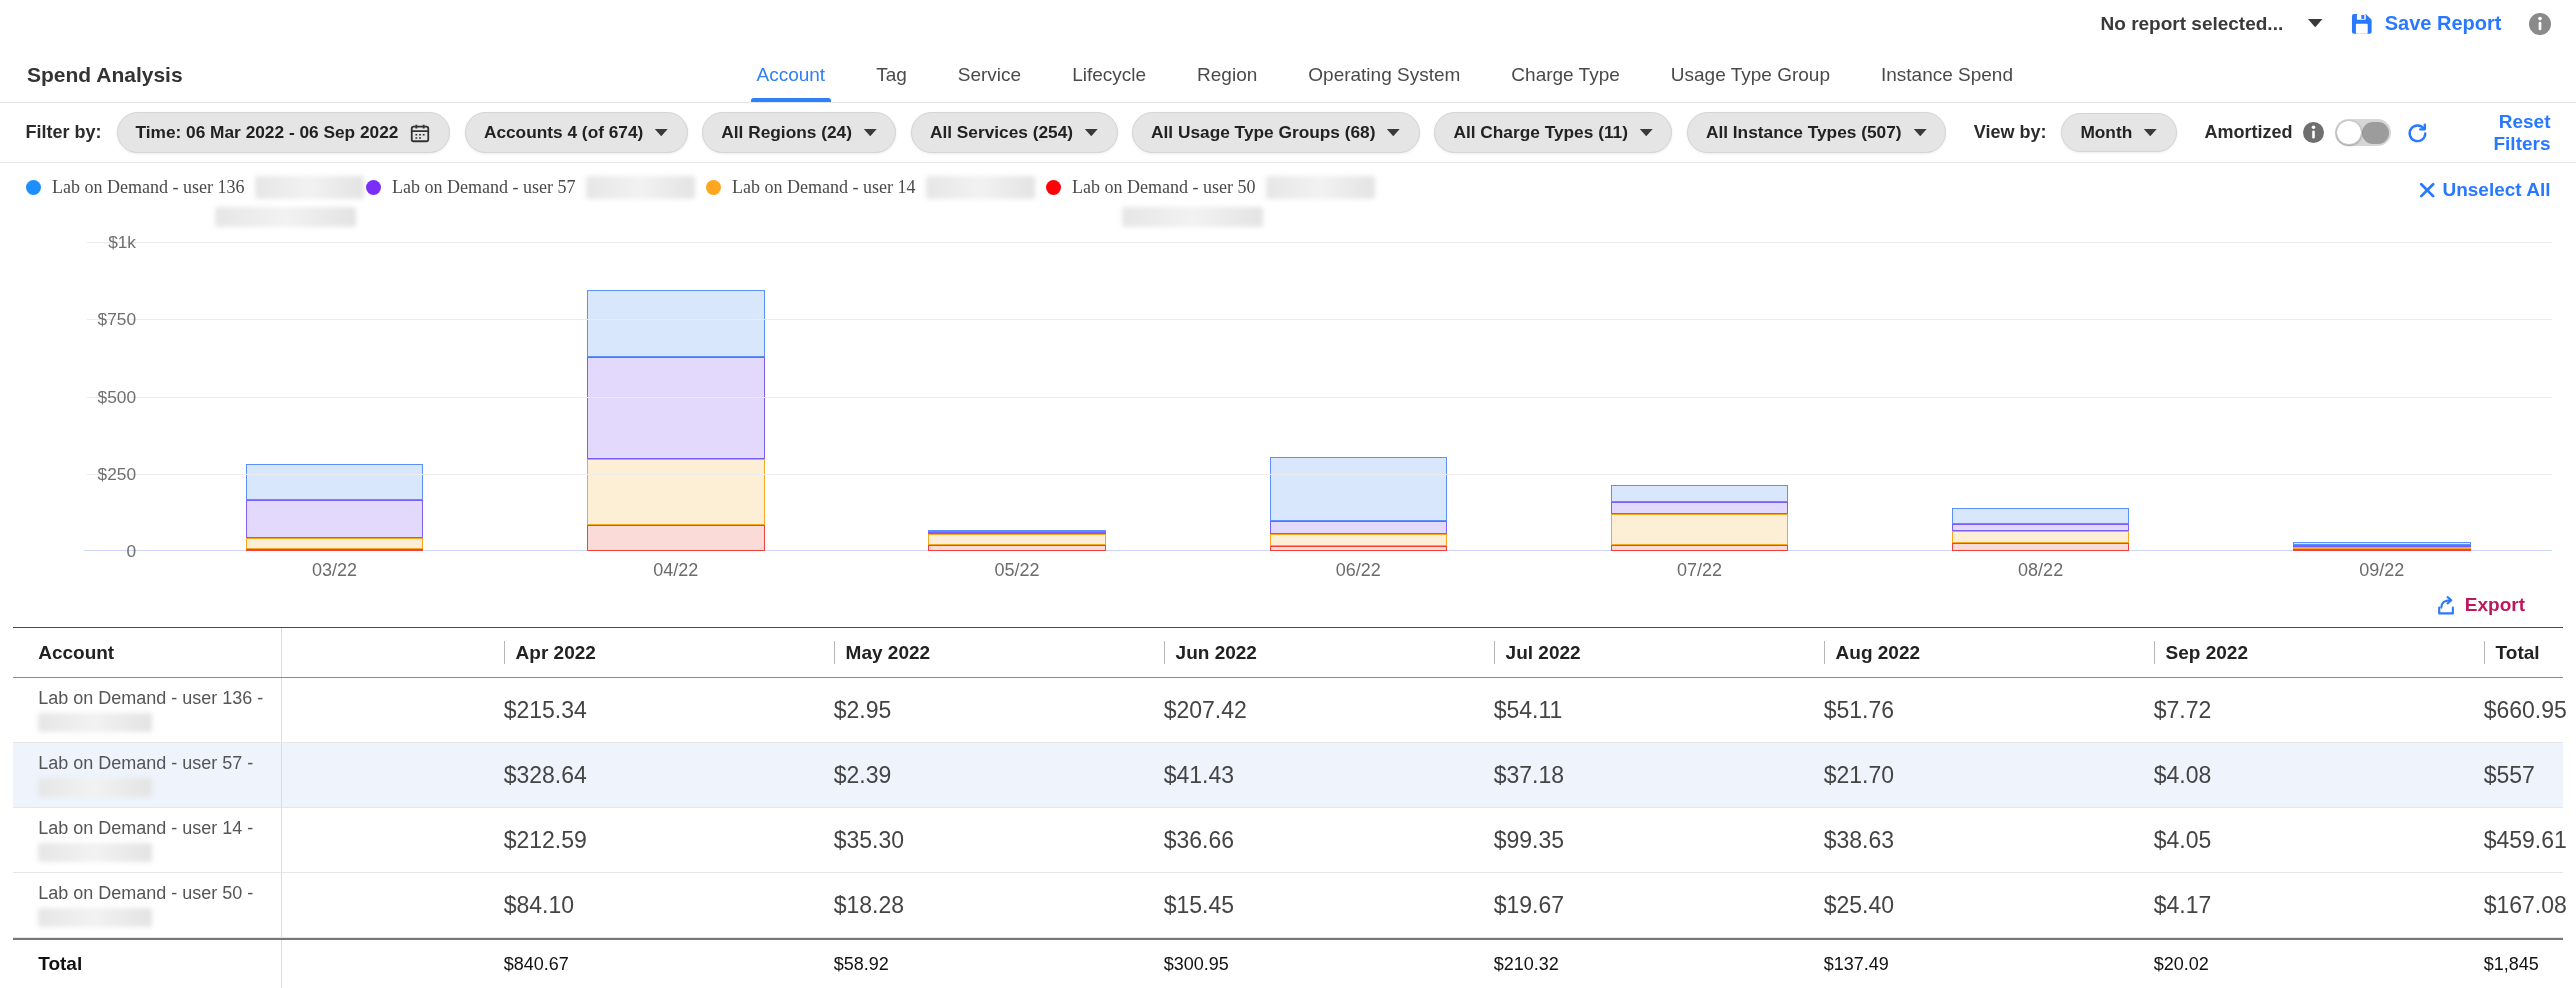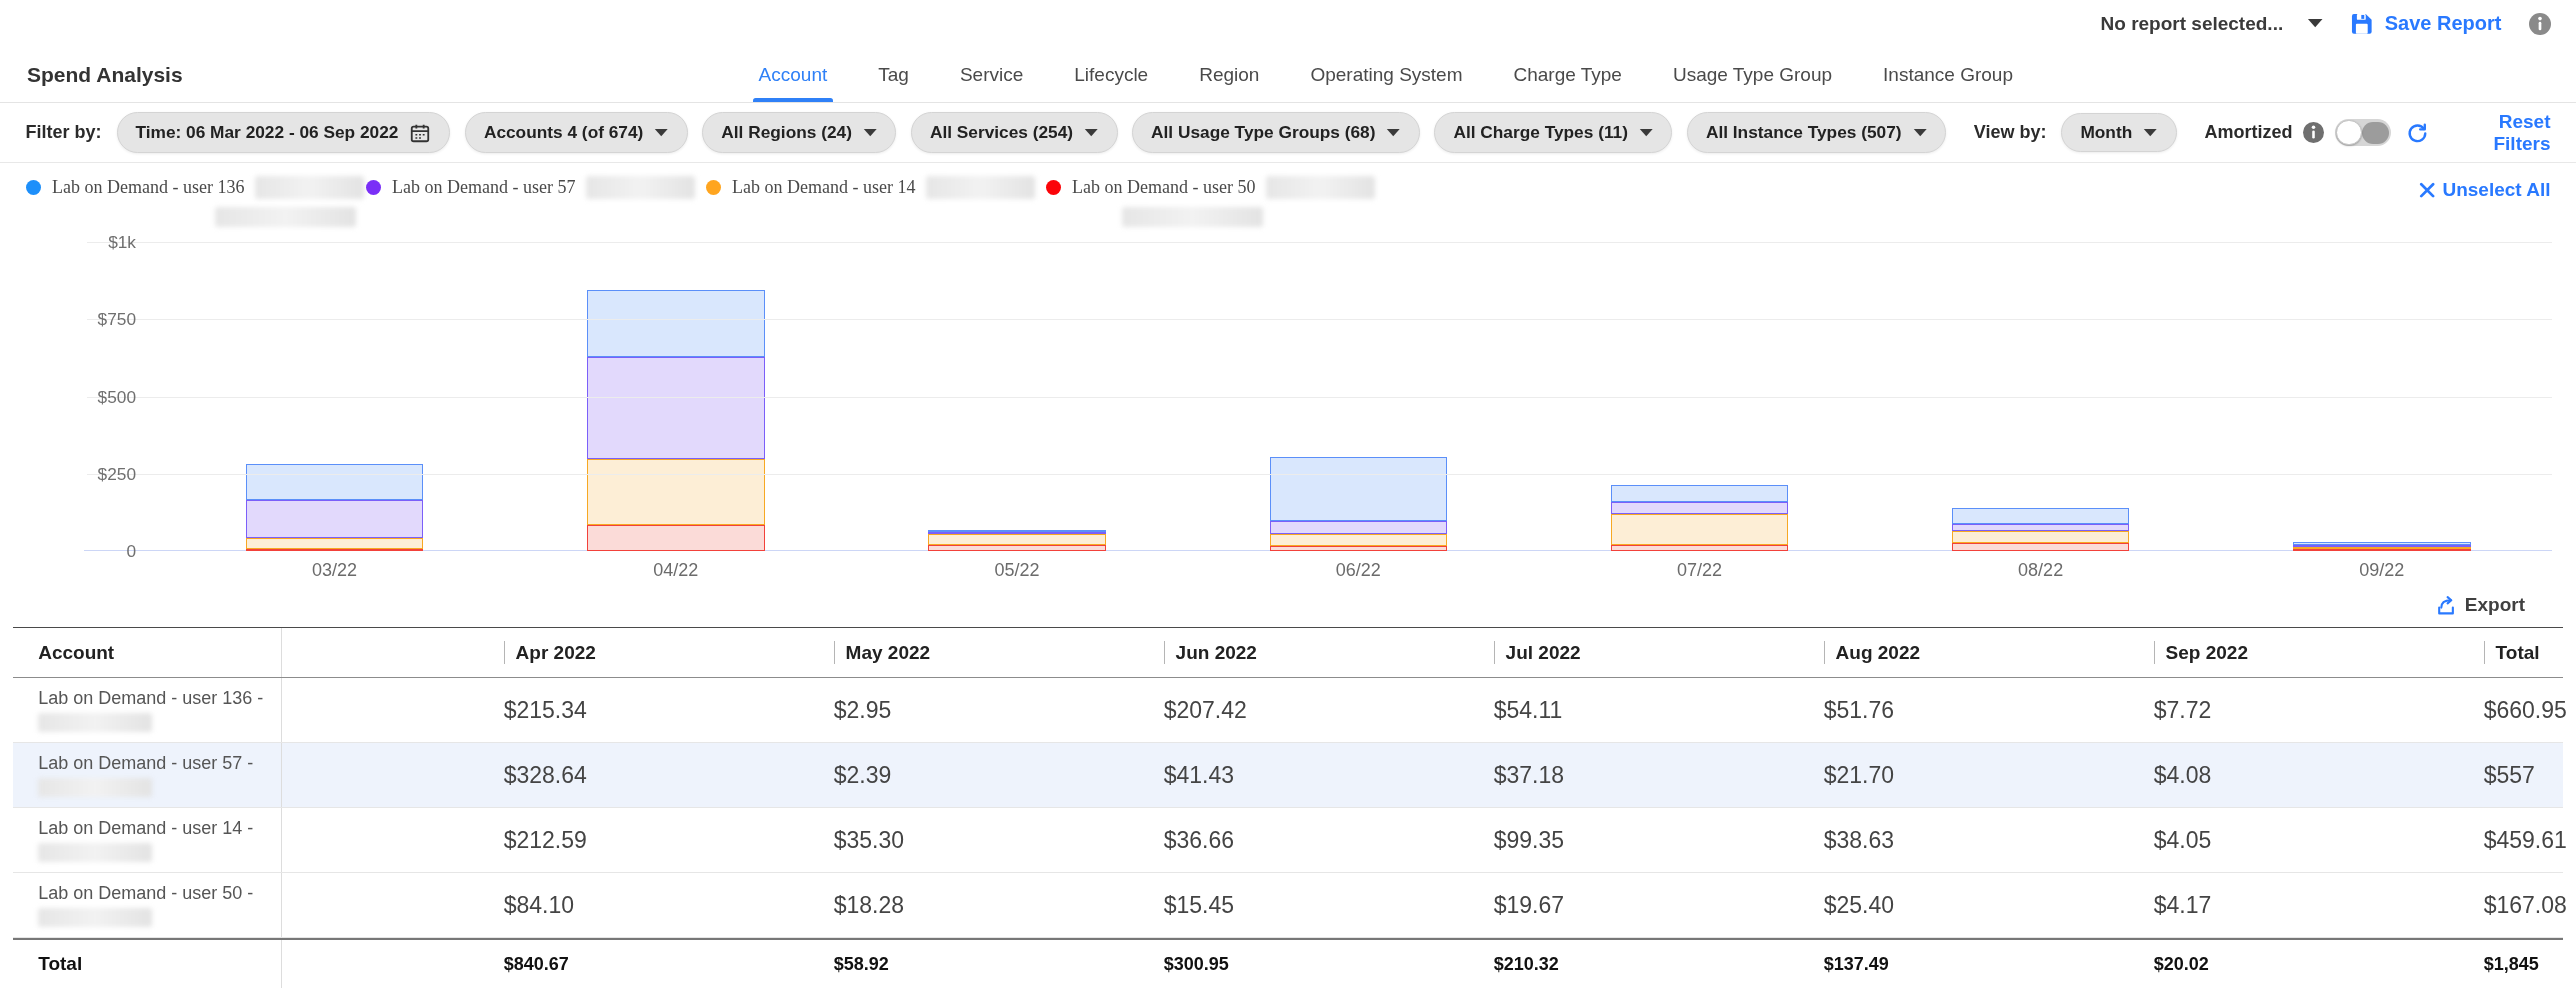--- a/index.html
+++ b/index.html
@@ -56,40 +56,40 @@
   .ylabel { position:absolute; left:0; width:136px; text-align:right; font-size:17.3px; color:#6f6f6f; }
   .cols { position:absolute; inset:0; display:flex; }
   .col { flex:1; display:flex; align-items:flex-end; justify-content:center; }
   .bar { width:52%; display:flex; flex-direction:column-reverse; }
   .seg { width:100%; border-style:solid; border-width:1.4px; }
   .xlabels { margin-left:164px; margin-right:23.6px; display:flex; padding-top:9px; }
   .xlabel { flex:1; text-align:center; font-size:18px; color:#6b6b6b; }
 
   
   .exportbar { height:44px; display:flex; align-items:center; justify-content:flex-end; padding-right:51px; }
-  .export-btn { display:flex; align-items:center; gap:9px; color:#404040; font-size:19px; font-weight:700; cursor:pointer; }
+  .export-btn { display:flex; align-items:center; gap:9px; color:#be185d; font-size:19px; font-weight:700; cursor:pointer; }
 
   
   .table { margin:0 12.7px; }
   .trow { display:grid; grid-template-columns:269px 222px repeat(6,330px) 1fr; align-items:center; }
   .thead { height:51px; border-top:1.8px solid #4a4a4a; border-bottom:1.8px solid #8c8c8c; }
   .th { font-size:19px; font-weight:700; color:#222; display:flex; align-items:center; }
   .th .tick { width:0.9px; height:23.6px; background:#b5b5b5; margin-right:11px; }
   .th-account { padding-left:25.5px; height:100%; border-right:0.9px solid #ddd; }
   .spacer { height:100%; }
   .drow { height:65px; border-bottom:0.9px solid #e6e6e6; }
   .drow.hl { background:#eef3fc; }
   .acct-cell { padding-left:25.5px; height:100%; border-right:0.9px solid #ddd; display:flex; flex-direction:column; justify-content:center; gap:4.5px; }
   .acct-name { font-size:18px; color:#555; }
   .acct-redact { width:114px; height:19px; }
   .val { font-size:23px; color:#444; }
   .totalrow { height:51px; border-top:2.7px double #777; border-bottom:0.9px solid #e0e0e0; }
   .totalrow .acct-cell { justify-content:center; }
   .total-label { font-size:19px; font-weight:700; color:#111; }
-  .totalrow .val { font-weight:700; color:#111; font-size:18px; }
+  .totalrow .val { font-weight:400; color:#111; font-size:18px; }
   svg { display:block; }
 </style>
 </head>
 <body>
 
 <div class="topbar">
   <div class="report-select">
     <span>No report selected...</span>
     <span>
       <svg width="16.4" height="11" viewBox="0 0 18 12">
@@ -121,21 +121,21 @@
   <div class="page-title">Spend Analysis</div>
   <div class="tabs">
       <div class="tab active">Account</div>
       <div class="tab ">Tag</div>
       <div class="tab ">Service</div>
       <div class="tab ">Lifecycle</div>
       <div class="tab ">Region</div>
       <div class="tab ">Operating System</div>
       <div class="tab ">Charge Type</div>
       <div class="tab ">Usage Type Group</div>
-      <div class="tab ">Instance Group</div>
+      <div class="tab ">Instance Spend</div>
     </div>
 </div>
 
 <div class="filterbar">
   <span class="filter-label">Filter by:</span>
   <span style="display:flex;gap:14.5px;">
       <div class="pill">
        <span>Time: 06 Mar 2022 - 06 Sep 2022</span>
        <span>
           <svg width="22" height="22" viewBox="0 0 24 24" fill="none" stroke="#333" stroke-width="2">

